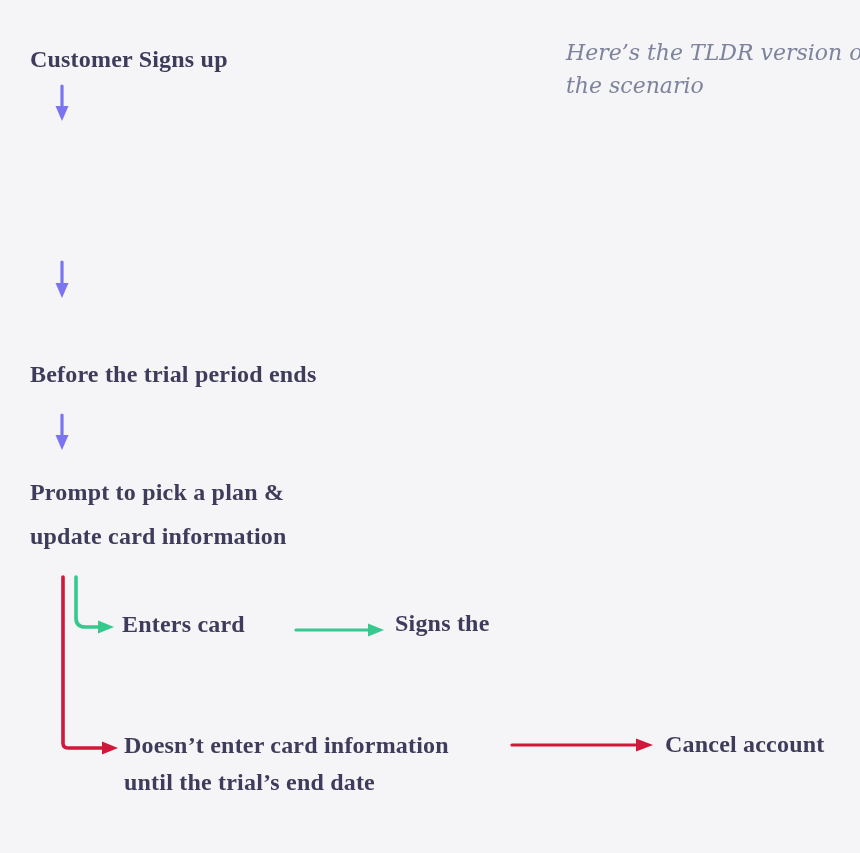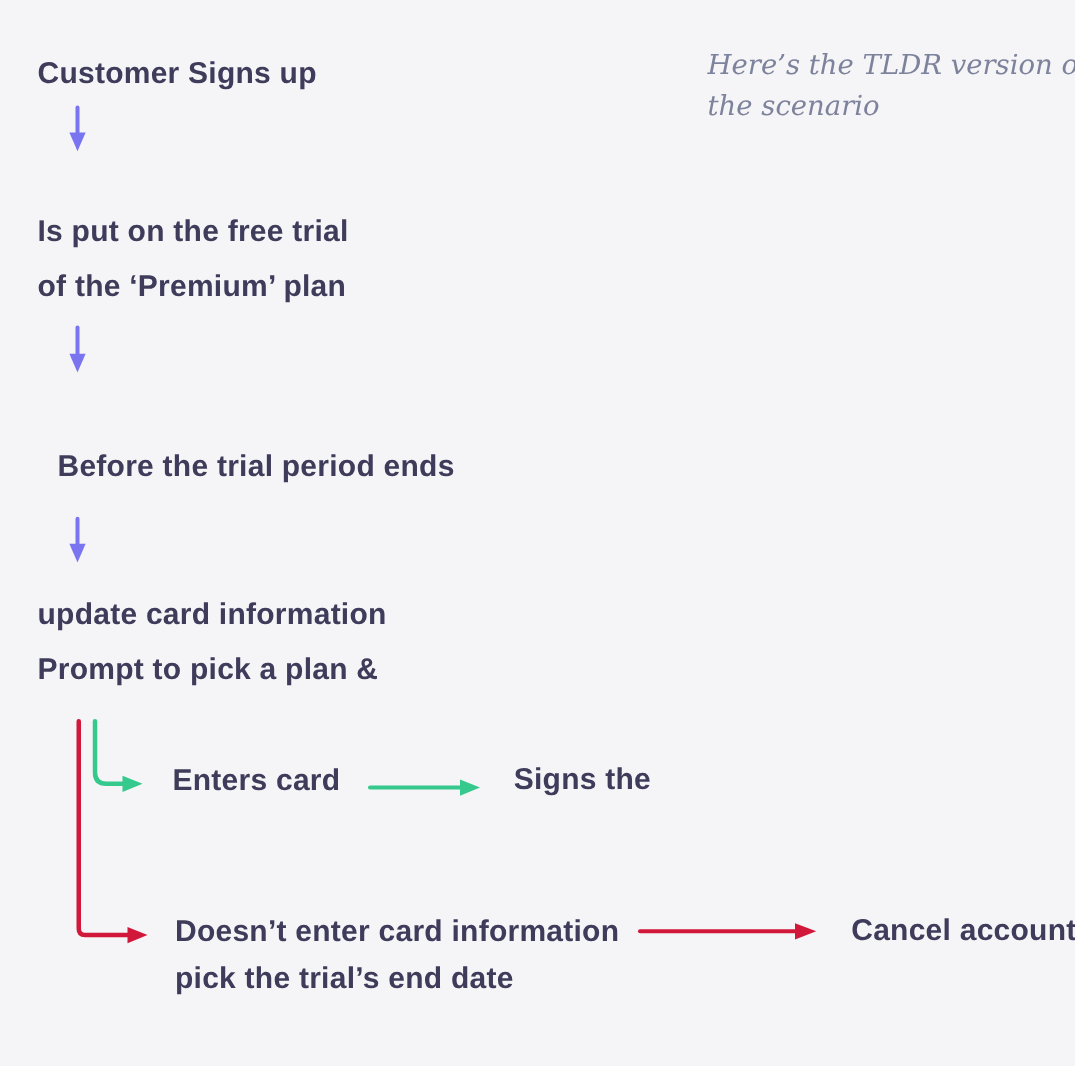--- a/index.html
+++ b/index.html
@@ -14,29 +14,29 @@
   .canvas {
     position: relative;
     width: 860px;
     height: 853px;
     background: var(--background);
     overflow: hidden;
     font-family: "DejaVu Sans", sans-serif;
   }
   .hand {
     position: absolute;
-    font-family: Liberation Sans, sans-serif;
+    font-family: Liberation Serif, serif;
     font-weight: 700;
     color: var(--text);
     font-size: 24px;
     letter-spacing: 0.2px;
     white-space: nowrap;
   }
   .step { line-height: 44px; }
-  .branch { line-height: 37px; margin-left: 16px; }
+  .branch { line-height: 37px; }
   .note {
     position: absolute;
     left: 566px;
     top: 36px;
     font-family: "DejaVu Serif", serif;
     font-style: italic;
     font-size: 22px;
     line-height: 33px;
     color: var(--muted);
     white-space: nowrap;
@@ -63,45 +63,41 @@
 
   <div class="note">
     <div>Here’s the TLDR version of</div>
     <div>the scenario</div>
   </div>
 
   <div class="hand step" style="left:30px; top:37px;">
     <div>Customer Signs up</div>
   </div>
 
-  <div class="hand step" style="left:30px; top:164px;">
-    <div>Is put on the free trial</div>
-    <div>of the ‘Premium’ plan</div>
-  </div>
 
-  <div class="hand step" style="left:30px; top:352px;margin-left:16px;">
+  <div class="hand step" style="left:30px; top:352px;">
     <div>Before the trial period ends</div>
   </div>
 
   <div class="hand step" style="left:30px; top:470px;">
+    <div>Prompt to pick a plan &amp;</div>
     <div>update card information</div>
-    <div>Prompt to pick a plan &amp;</div>
   </div>
 
   <div class="hand branch" style="left:122px; top:606px;">
     <div>Enters card</div>
   </div>
 
   <div class="hand branch" style="left:395px; top:605px;">
     <div>Signs the</div>
   </div>
 
   <div class="hand branch" style="left:124px; top:727px;">
     <div>Doesn’t enter card information</div>
-    <div>pick the trial’s end date</div>
+    <div>until the trial’s end date</div>
   </div>
 
   <div class="hand branch" style="left:665px; top:726px;">
     <div>Cancel account</div>
   </div>
 
   <svg class="arrows" viewBox="0 0 860 853">
 
     <g>
       <line class="arrow-purple" x1="62" y1="86" x2="62" y2="109"></line>

